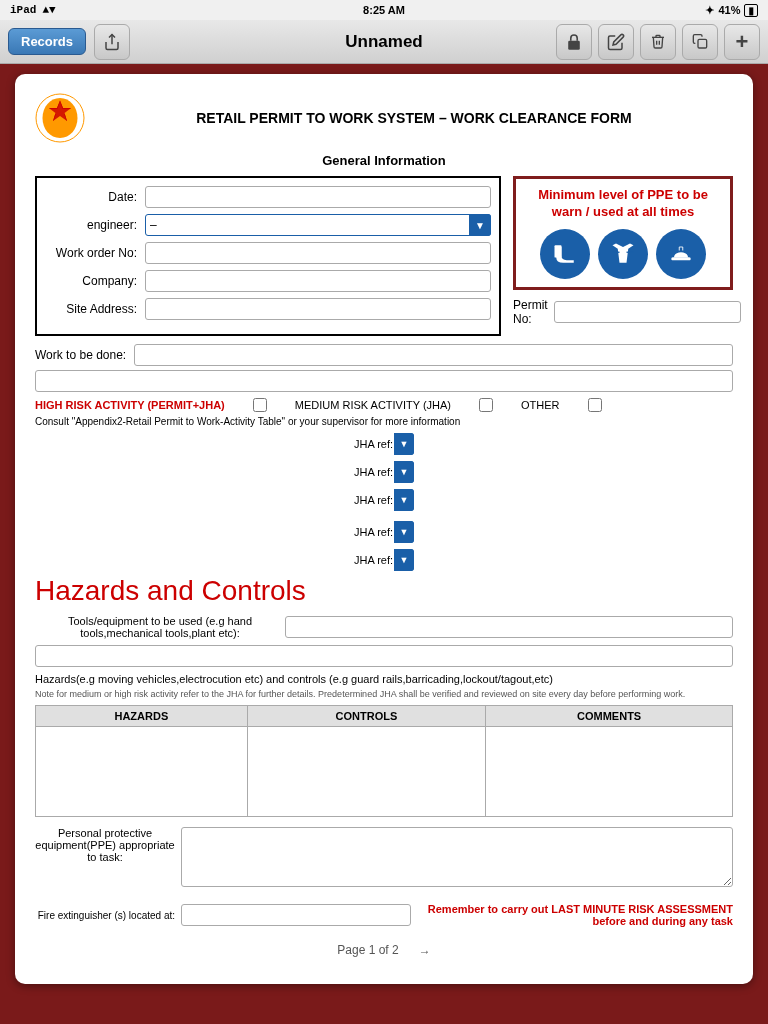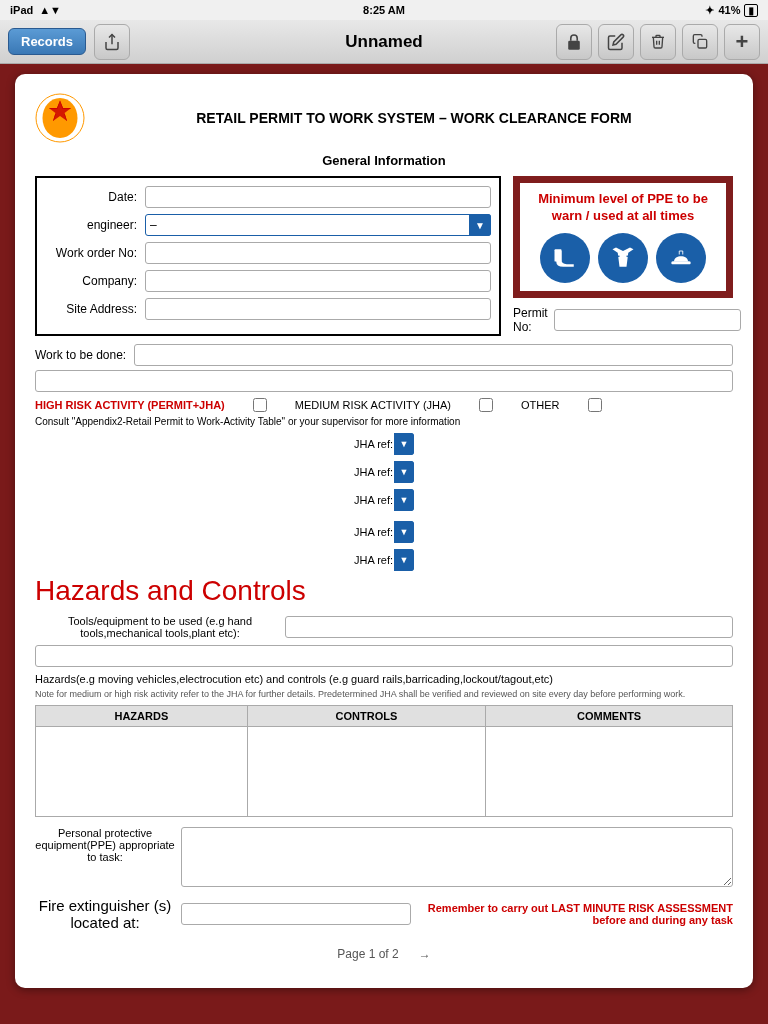--- a/index.html
+++ b/index.html
@@ -16,21 +16,21 @@
     .status-bar {
       height: 20px;
       background: #f0f0f0;
       display: flex;
       align-items: center;
       justify-content: space-between;
       padding: 0 10px;
       font-size: 11px;
       font-weight: bold;
     }
-    .status-left { display: flex; align-items: center; gap: 6px; }
+    .status-left { display: flex; align-items: center; gap: 6px; font-family: Liberation Mono, monospace; }
     .status-center { position: absolute; left: 50%; transform: translateX(-50%); font-weight: bold; }
     .status-right { display: flex; align-items: center; gap: 4px; }
 
     
     .nav-bar {
       height: 44px;
       background: linear-gradient(to bottom, #e8e8e8, #d0d0d0);
       border-bottom: 1px solid #aaa;
       display: flex;
       align-items: center;
@@ -115,21 +115,21 @@
     .left-fields {
       flex: 1;
       border: 2px solid #000;
       padding: 8px;
     }
     .right-ppe {
       width: 220px;
     }
 
     .ppe-box {
-      border: 7px solid #7f1d1d;
+      border: 3px solid #7f1d1d;
       background: #fff;
       padding: 8px;
       text-align: center;
       margin-bottom: 8px;
     }
     .ppe-box-title {
       color: #cc0000;
       font-weight: bold;
       font-size: 13px;
       line-height: 1.3;
@@ -383,21 +383,21 @@
       border: 1px solid #aaa;
       height: 90px;
       vertical-align: top;
       padding: 4px;
     }
 
     
     .ppe-row {
       display: flex;
       align-items: flex-start;
-      margin-bottom: 10px;
+      margin-bottom: 16px;
       gap: 6px;
       justify-content: space-between;
     }
     .ppe-label {
       font-size: 11px;
       text-align: center;
       width: 140px;
     }
     .ppe-input {
       flex: 1;
@@ -407,22 +407,22 @@
     }
 
     
     .fire-row {
       display: flex;
       align-items: center;
       margin-bottom: 8px;
       gap: 6px;
     }
     .fire-label {
-      font-size: 15px;
-      text-align: center;
+      font-size: 10px;
+      text-align: right;
       width: 140px;
     }
     .fire-input {
       width: 230px;
       border: 1px solid #aaa;
       border-radius: 3px;
       height: 22px;
     }
     .fire-warning {
       flex: 1;

